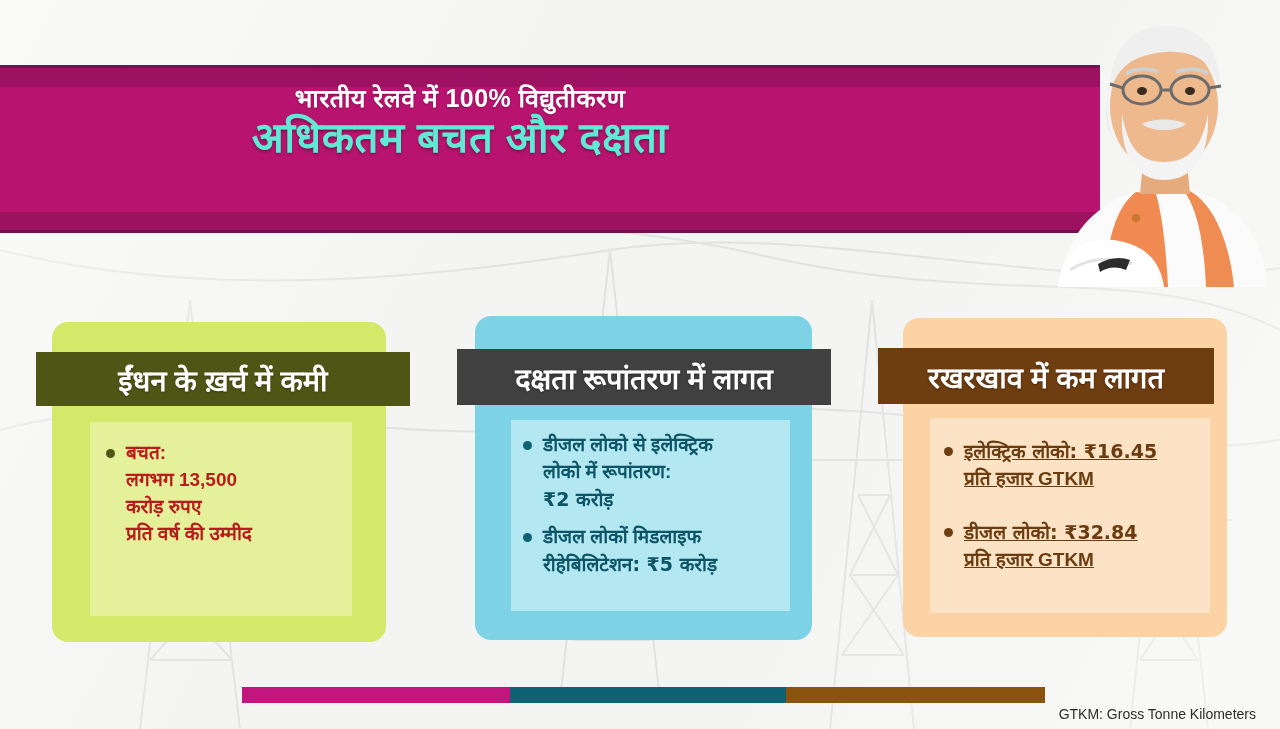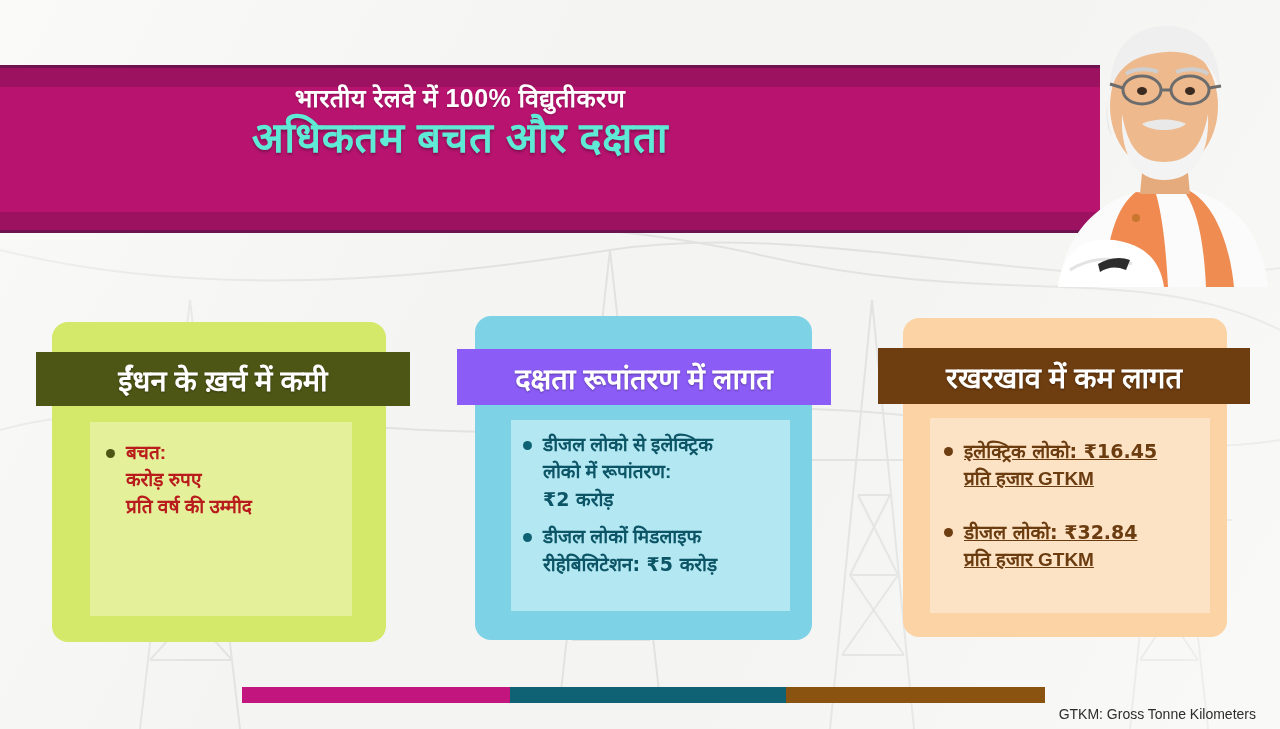--- a/index.html
+++ b/index.html
@@ -54,21 +54,21 @@
 
   
   #card-conv{left:475px;top:316px;width:337px;height:324px;background:#7ed2e6;}
   #card-conv .band{left:-18px;top:33px;width:374px;height:56px;background:#0f6273;}
   #card-conv .panel{left:36px;top:104px;width:279px;height:191px;background:#b3e7f2;}
   #card-conv .bullets{color:#0c5566;padding:12px 8px 0 10px;}
   #card-conv .dot{background:#0f6273;}
 
   
   #card-maint{left:903px;top:318px;width:324px;height:319px;background:#fbd3a5;}
-  #card-maint .band{left:-25px;top:30px;width:372px;height:56px;background:#6e3d10;}
+  #card-maint .band{left:-25px;top:30px;width:336px;height:56px;background:#6e3d10;}
   #card-maint .panel{left:27px;top:100px;width:280px;height:195px;background:#fde3c6;}
   #card-maint .bullets{color:#6b3c10;padding:20px 8px 0 12px;}
   #card-maint .bullets li + li{margin-top:26px;}
   #card-maint .dot{background:#6e3d10;}
 
   .rupee{font-family:"DejaVu Sans",sans-serif;}
 
   
   #footer-bar{position:absolute;left:242px;top:687px;width:803px;height:16px;z-index:4;display:flex;}
   #footer-bar .seg{height:100%;}
@@ -167,29 +167,30 @@
 
 <div class="card" id="card-fuel" style="background: rgb(212, 232, 106);">
   <div class="band" style="background: rgb(78, 86, 21);">
     <span class="band-text">ईंधन के ख़र्च में कमी</span>
   </div>
   <div class="panel" style="background: rgb(228, 240, 154);">
     <ul class="bullets" style="color: #b91c1c;">
       <li>
         <span class="dot" style="background: rgb(78, 86, 21);"></span>
         <span>बचत:</span>
+        <span class="sub">लगभग 13,500</span>
         <span class="sub">करोड़ रुपए</span>
         <span class="sub">प्रति वर्ष की उम्मीद</span>
       </li>
     </ul>
   </div>
 </div>
 
 <div class="card" id="card-conv" style="background: rgb(126, 210, 230);">
-  <div class="band" style="background: #8b5cf6;">
+  <div class="band" style="background: #404040;">
     <span class="band-text">दक्षता रूपांतरण में लागत</span>
   </div>
   <div class="panel" style="background: rgb(179, 231, 242);">
     <ul class="bullets" style="color: rgb(12, 85, 102);">
       <li>
         <span class="dot" style="background: rgb(15, 98, 115);"></span>
         <span>डीजल लोको से इलेक्ट्रिक</span>
         <span class="sub">लोको में रूपांतरण:</span>
         <span class="sub rupee">₹2 करोड़</span>
       </li>

